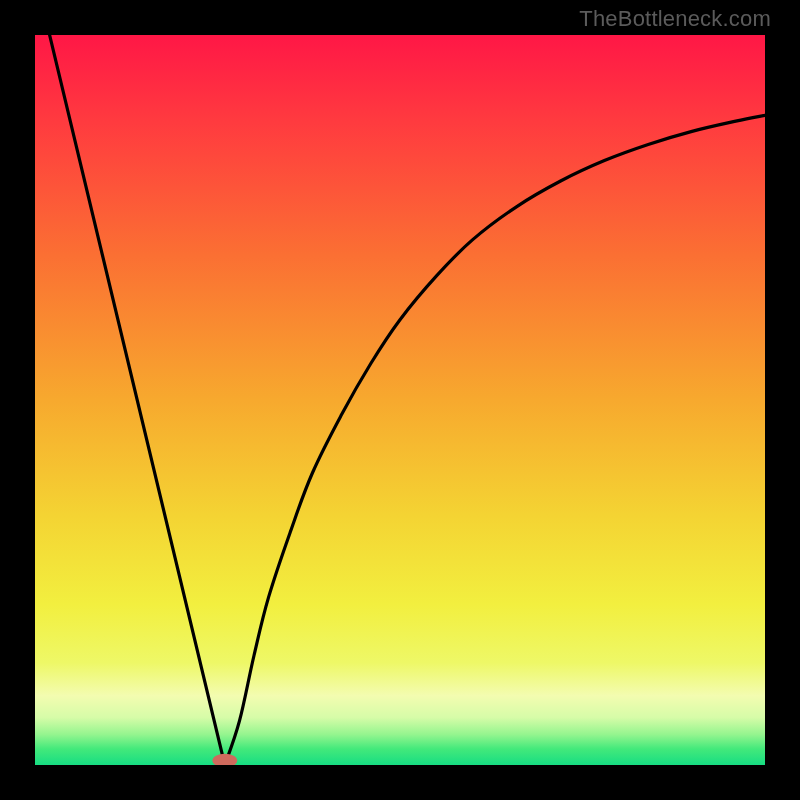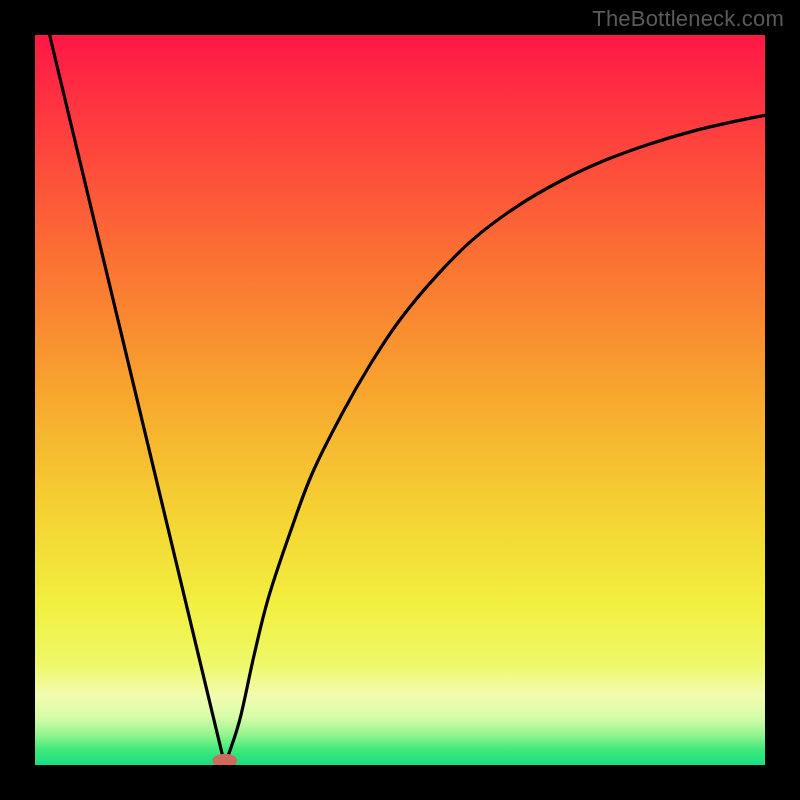--- a/index.html
+++ b/index.html
@@ -21,21 +21,21 @@
     position: absolute;
     left: 35px;
     top: 35px;
     width: 730px;
     height: 730px;
     overflow: hidden;
   }
   .watermark {
     position: absolute;
     top: 6px;
-    right: 16px;
+    right: 29px;
     color: #5b5b5b;
     font-size: 22px;
     font-weight: 500;
     letter-spacing: 0.2px;
     user-select: none;
   }
 </style>
 </head>
 <body>
 

